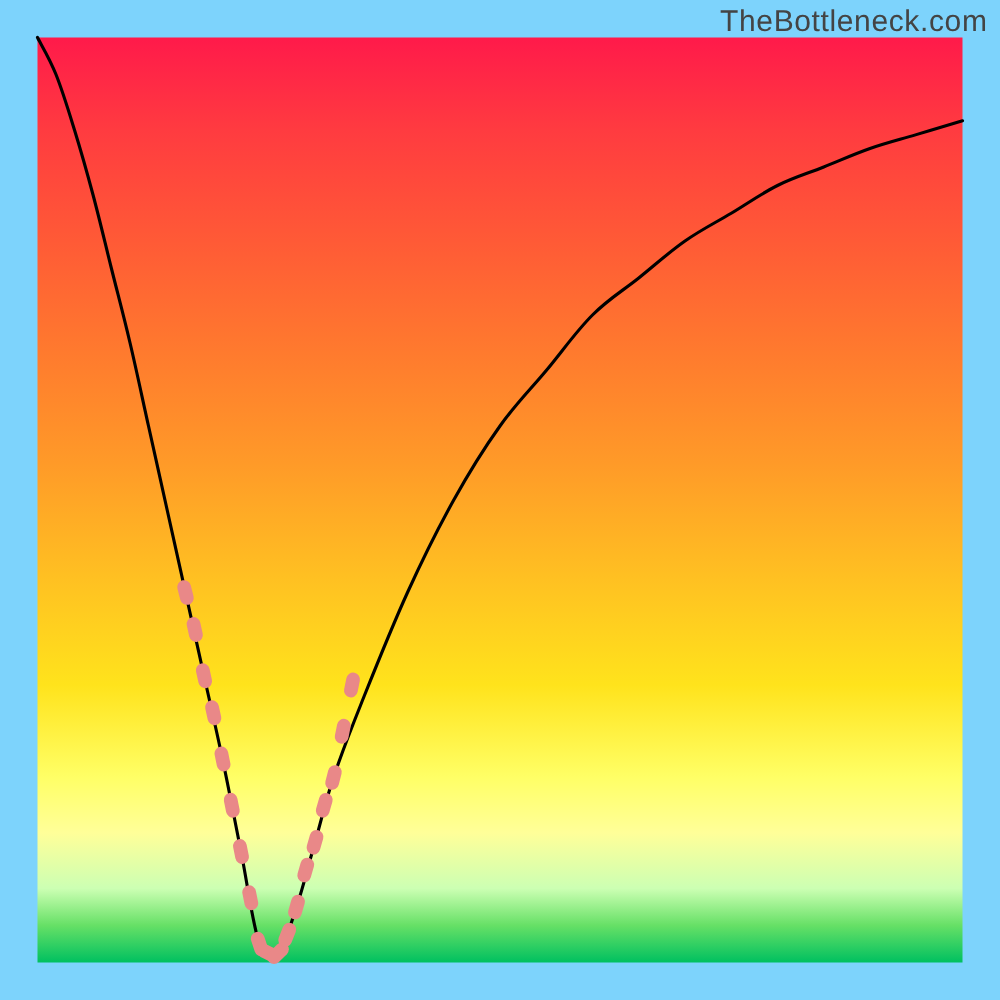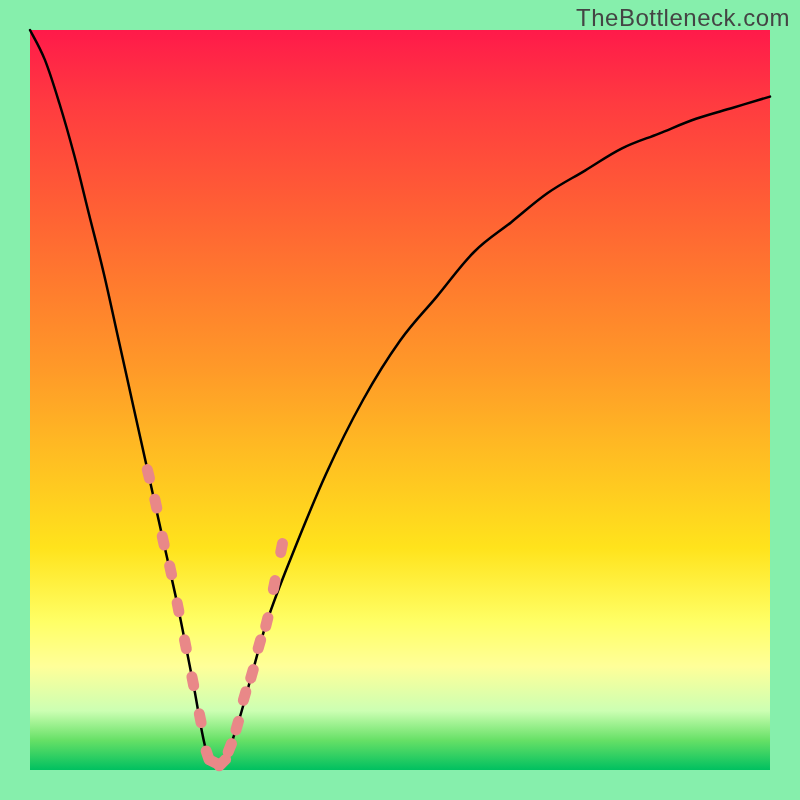--- a/index.html
+++ b/index.html
@@ -8,21 +8,21 @@
     width: 800px;
     height: 800px;
     overflow: hidden;
     background: #000;
     font-family: Arial, Helvetica, sans-serif;
   }
   .frame {
     position: relative;
     width: 800px;
     height: 800px;
-    background: #86efac;
+    background: #7dd3fc;
   }
   .plot-area {
     position: absolute;
     left: 30px;
     top: 30px;
     width: 740px;
     height: 740px;
     background: linear-gradient(
       to bottom,
       #ff1a4a 0%,

